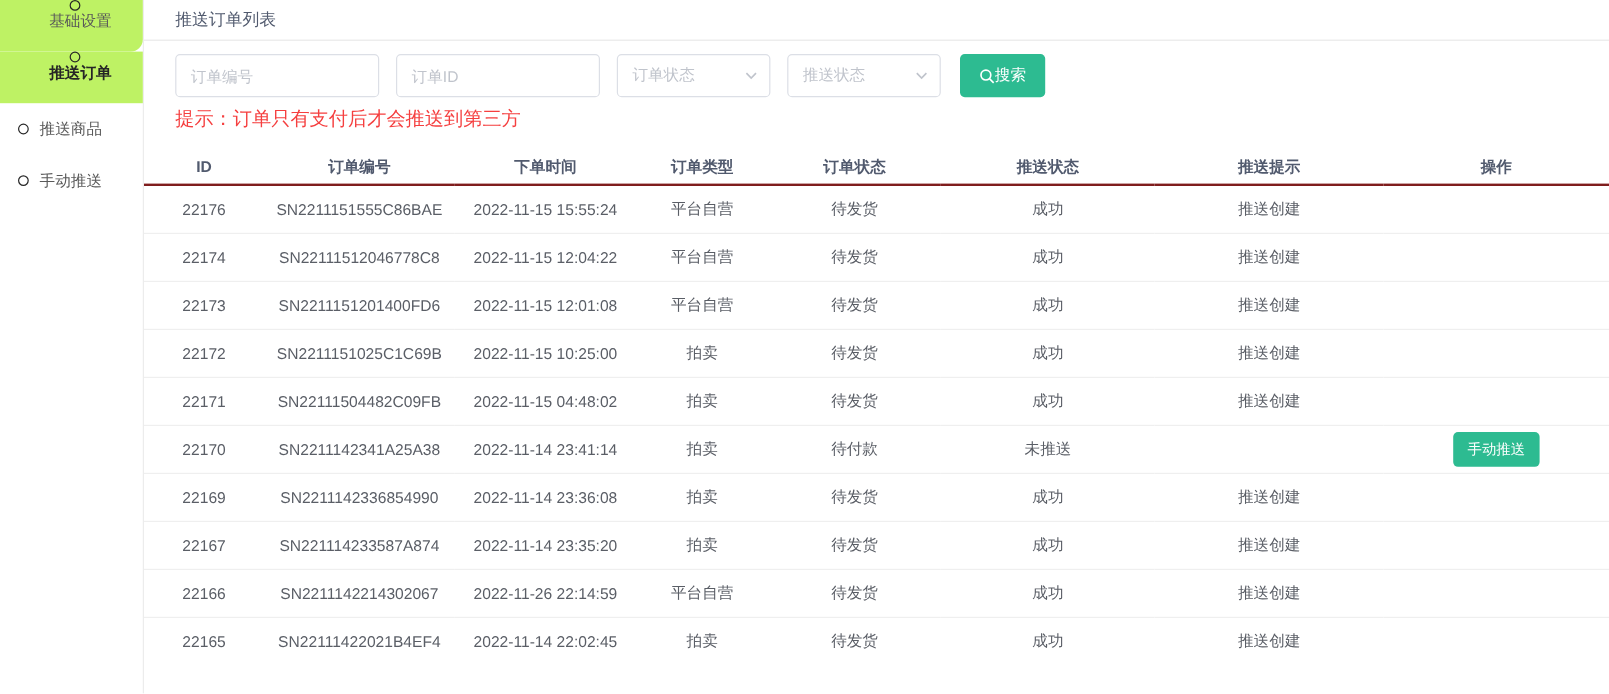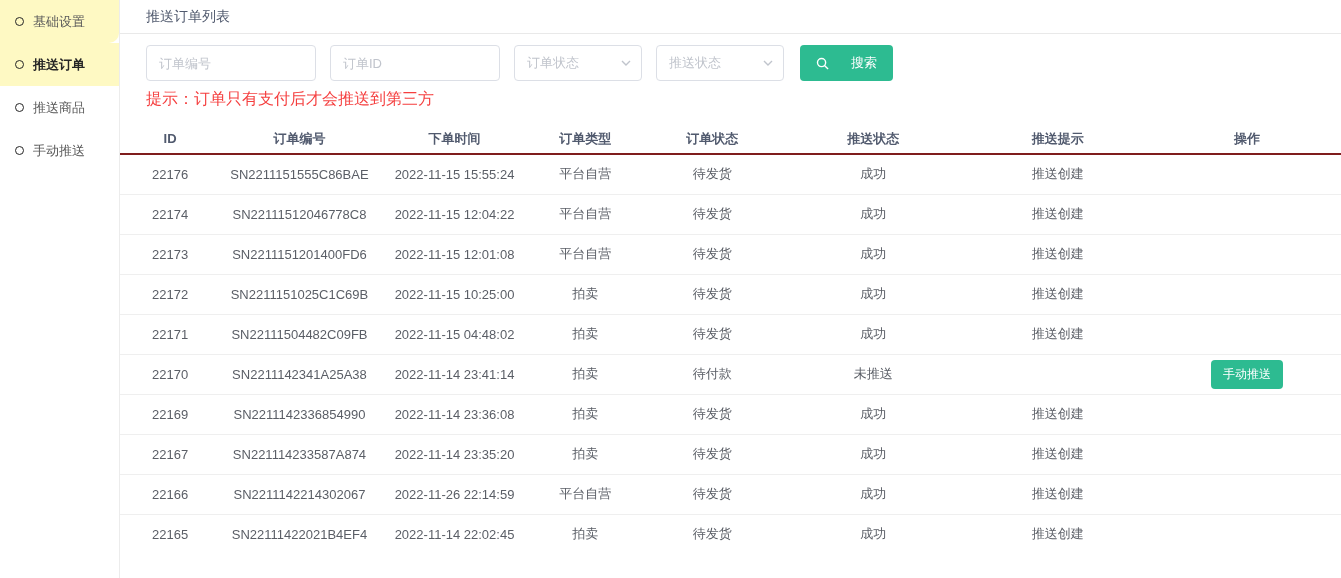--- a/index.html
+++ b/index.html
@@ -4,21 +4,21 @@
 <style>
   * { margin:0; padding:0; box-sizing:border-box; }
   html,body { width:1341px; height:578px; overflow:hidden; background:#fff;
               font-family:"Liberation Sans", sans-serif; }
   .app { display:flex; width:1341px; height:578px; }
 
   
   .sidebar { width:120px; flex-shrink:0; border-right:1px solid #ececec; background:#fff; }
   .side-item { height:43px; display:flex; align-items:center; padding-left:15px;
                font-size:13px; color:#595959; cursor:pointer; }
-  .side-item.hl { background:#fef9c3; }
+  .side-item.hl { background:#bef264;flex-direction:column; }
   .side-item:first-child.hl { border-bottom-right-radius:10px; }
   .side-item.active { font-weight:bold; color:#262626; }
   .circle { width:9px; height:9px; border:1.6px solid #262626; border-radius:50%;
             margin-right:9px; flex-shrink:0; }
 
   
   .main { flex:1; display:flex; flex-direction:column; min-width:0; }
   .title-bar { height:34px; border-bottom:1px solid #e9e9e9; display:flex;
                align-items:center; padding-left:26px; font-size:14px; color:#515a6e; }
 
@@ -26,21 +26,21 @@
   .f-input { width:170px; height:36px; border:1px solid #dcdfe6; border-radius:4px;
              padding:0 12px; font-size:13px; color:#606266; outline:none;
              font-family:"Liberation Sans", sans-serif; }
   .f-input::placeholder { color:#c0c4cc; }
   .f-select { width:128px; height:36px; border:1px solid #dcdfe6; border-radius:4px;
               padding:0 10px 0 12px; font-size:13px; color:#c0c4cc; display:flex;
               align-items:center; justify-content:space-between; cursor:pointer; background:#fff; }
   .chev { width:10px; height:10px; flex-shrink:0; }
   .search-btn { height:36px; padding:0 16px; margin-left:2px; border:none; border-radius:4px;
                 background:var(--green); color:#fff; font-size:13px; display:flex;
-                align-items:center; gap:22px; cursor:pointer;
+                align-items:center; gap:0; cursor:pointer;
                 font-family:"Liberation Sans", sans-serif; }
 
   .hint { margin:8px 0 0 26px; font-size:16px; color:var(--red); }
 
   
   table { width:100%; border-collapse:collapse; table-layout:fixed; margin-top:14px;
           font-size:13px; }
   thead th { height:30px; font-weight:bold; color:#515a6e; text-align:center;
              border-bottom:2px solid #7f1d1d; white-space:nowrap; overflow:hidden; }
   tbody td { height:40px; color:#5a5e66; text-align:center; border-bottom:1px solid #efefef;

